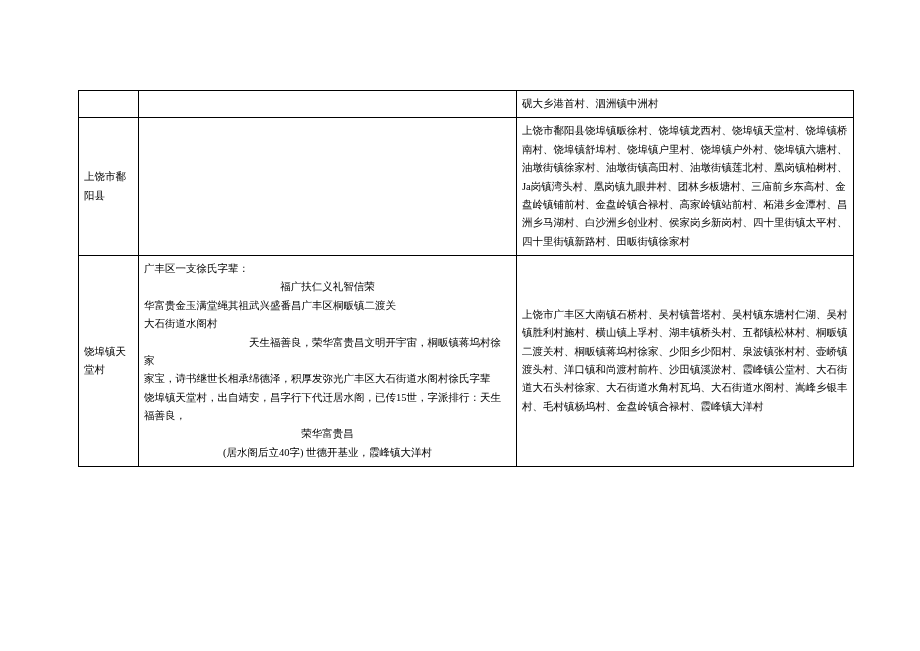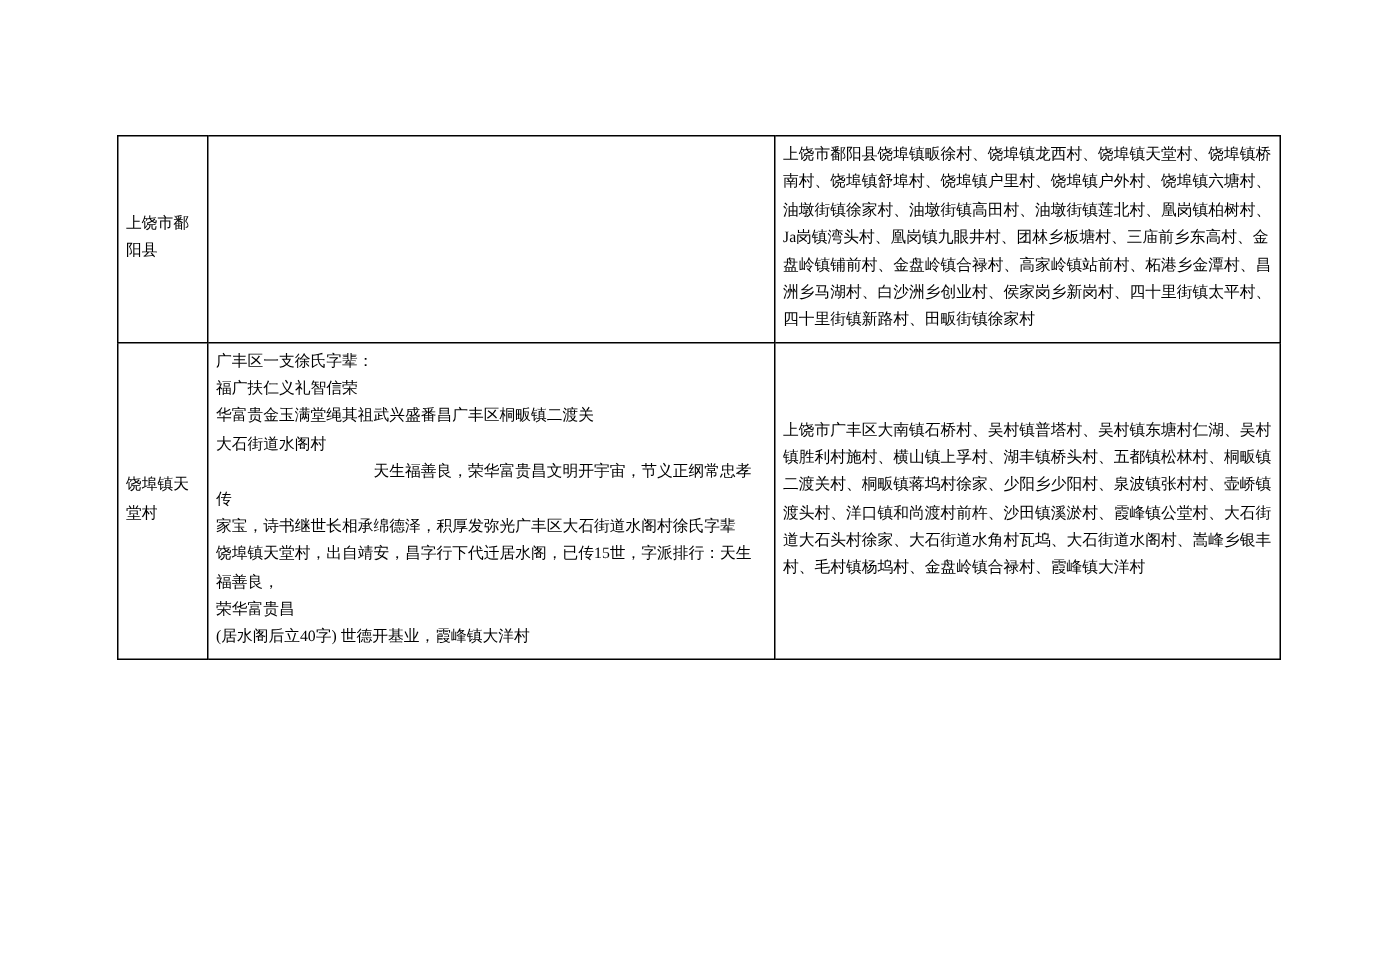--- a/index.html
+++ b/index.html
@@ -26,46 +26,51 @@
       vertical-align: middle;
       padding: 4px 5px;
       font-size: 10.5px;
       line-height: 1.75;
       color: #000;
       word-break: break-all;
     }
     .col1 { width: 60px; }
     .col2 { width: 378px; }
     .col3 { width: 337px; }
-    .center-line { }
+    .center-line { text-align: center; }
   </style>
 </head>
 <body>
 
 <div class="table-wrap">
   <table>
     <colgroup>
       <col class="col1">
         <col class="col2">
         <col class="col3">
     </colgroup>
     <tbody id="tbody">
         <tr>
+          <td></td>
+          <td></td>
+          <td>砚大乡港首村、泗洲镇中洲村</td>
+        </tr>
+        <tr>
           <td>上饶市鄱阳县</td>
           <td></td>
           <td>上饶市鄱阳县饶埠镇畈徐村、饶埠镇龙西村、饶埠镇天堂村、饶埠镇桥南村、饶埠镇舒埠村、饶埠镇户里村、饶埠镇户外村、饶埠镇六塘村、油墩街镇徐家村、油墩街镇高田村、油墩街镇莲北村、凰岗镇柏树村、Ja岗镇湾头村、凰岗镇九眼井村、团林乡板塘村、三庙前乡东高村、金盘岭镇铺前村、金盘岭镇合禄村、高家岭镇站前村、柘港乡金潭村、昌洲乡马湖村、白沙洲乡创业村、侯家岗乡新岗村、四十里街镇太平村、四十里街镇新路村、田畈街镇徐家村</td>
         </tr>
         <tr>
           <td>饶埠镇天堂村</td>
           <td>
             <div>广丰区一支徐氏字辈：</div>
             <div class="center-line">福广扶仁义礼智信荣</div>
             <div>华富贵金玉满堂绳其祖武兴盛番昌广丰区桐畈镇二渡关</div>
             <div>大石街道水阁村</div>
-            <div>　　　　　　　　　　天生福善良，荣华富贵昌文明开宇宙，节义正纲常忠孝传</div>
+            <div>　　　　　　　　　　天生福善良，荣华富贵昌文明开宇宙，桐畈镇蒋坞村徐家</div>
             <div>家宝，诗书继世长相承绵德泽，积厚发弥光广丰区大石街道水阁村徐氏字辈</div>
             <div>饶埠镇天堂村，出自靖安，昌字行下代迁居水阁，已传15世，字派排行：天生福善良，</div>
             <div class="center-line">荣华富贵昌</div>
             <div class="center-line">(居水阁后立40字) 世德开基业，霞峰镇大洋村</div>
           </td>
           <td>上饶市广丰区大南镇石桥村、吴村镇普塔村、吴村镇东塘村仁湖、吴村镇胜利村施村、横山镇上孚村、湖丰镇桥头村、五都镇松林村、桐畈镇二渡关村、桐畈镇蒋坞村徐家、少阳乡少阳村、泉波镇张村村、壶峤镇渡头村、洋口镇和尚渡村前杵、沙田镇溪淤村、霞峰镇公堂村、大石街道大石头村徐家、大石街道水角村瓦坞、大石街道水阁村、嵩峰乡银丰村、毛村镇杨坞村、金盘岭镇合禄村、霞峰镇大洋村</td>
         </tr>
       </tbody>
   </table>
 </div>

